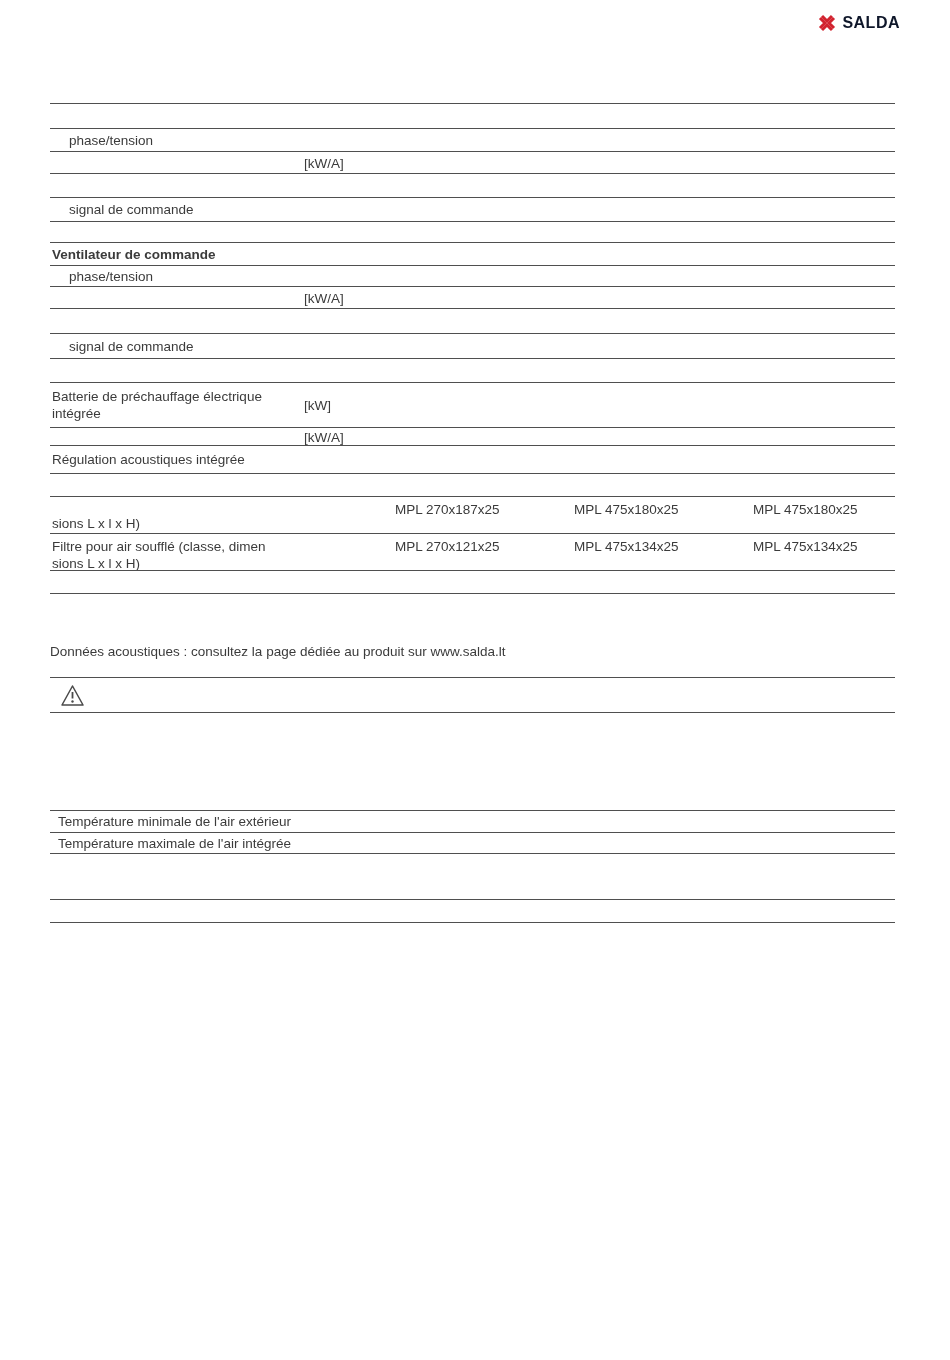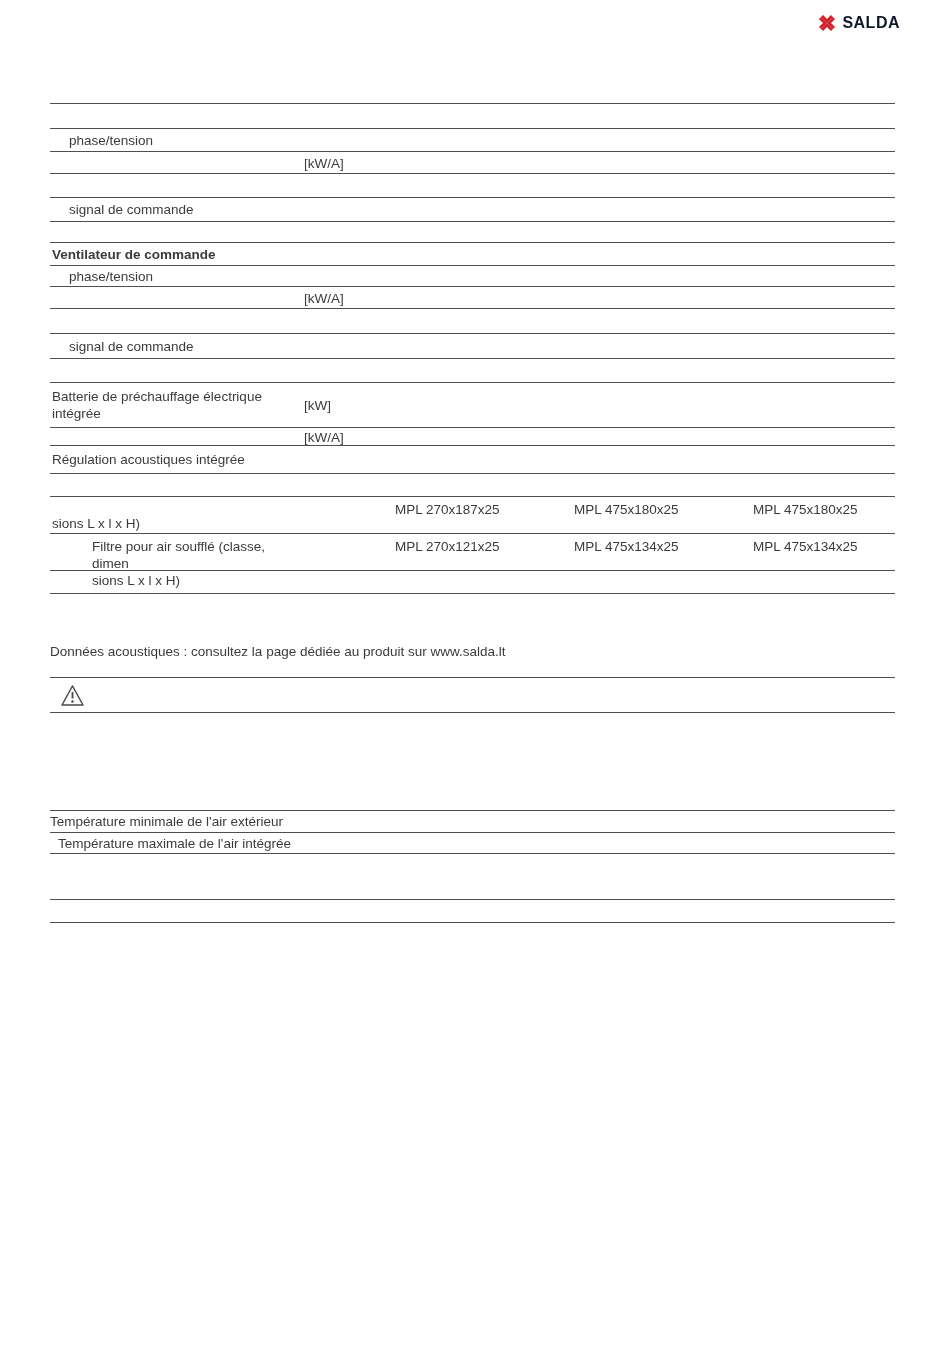--- a/index.html
+++ b/index.html
@@ -17,21 +17,21 @@
      display:flex;align-items:center;font-size:13.5px;}
   .lbl{color:#3b3b3b;}
   .main{margin-left:2px;}
   .ind{margin-left:19px;}
   .bold{font-weight:bold;}
   .unit{position:absolute;left:254px;top:50%;transform:translateY(-50%);}
   .val{position:absolute;top:5px;width:112px;text-align:left;}
   .v1{left:345px}.v2{left:524px}.v3{left:703px}
   .wrap{width:240px;line-height:17px;}
   .two-line{position:absolute;left:2px;top:4px;width:236px;line-height:17px;}
-  .two-line span{display:block;margin-left:40px;}
+  .two-line span{display:block;}
   .line2only{position:absolute;left:2px;top:19px;}
   
   .fadeline{border-top:none !important;}
   .fadesrc::after{content:"";position:absolute;left:0;right:0;bottom:-1px;height:1px;
     background:linear-gradient(to right,#c6c6c6 0%,#c6c6c6 52%,#8a8a8a 58%,#4f4f4f 64%,#4f4f4f 100%);}
   
   .note{position:absolute;left:50px;top:644px;font-size:13.5px;}
   .warnbox{position:absolute;left:50px;top:677px;width:845px;height:36px;
     border-top:1px solid #4f4f4f;border-bottom:1px solid #4f4f4f;
     display:flex;align-items:center;box-sizing:border-box;}
@@ -115,21 +115,21 @@
 <div class="warnbox">
   <svg width="25" height="23" viewBox="0 0 25 23">
     <path d="M12.5 2 L23 21 L2 21 Z" fill="none" stroke="#4a4a4a" stroke-width="1.5" stroke-linejoin="round"></path>
     <line x1="12.5" y1="8" x2="12.5" y2="14.5" stroke="#4a4a4a" stroke-width="1.8"></line>
     <circle cx="12.5" cy="17.5" r="1.2" fill="#4a4a4a"></circle>
   </svg>
 </div>
 
 <div class="tbl" style="top:810px;">
   <div class="r" style="height:22px">
-    <span class="lbl" style="">Température minimale de l'air extérieur</span>
+    <span class="lbl" style="margin-left:8px">Température minimale de l'air extérieur</span>
   </div>
   <div class="r" style="height:21px">
     <span class="lbl" style="margin-left:8px">Température maximale de l'air intégrée</span>
   </div>
   <div class="r" style="height:24px"></div>
   <div class="r fadeline" style="height:22px"></div>
   <div class="r" style="height:23px"></div>
 </div>
 
 </body></html>

